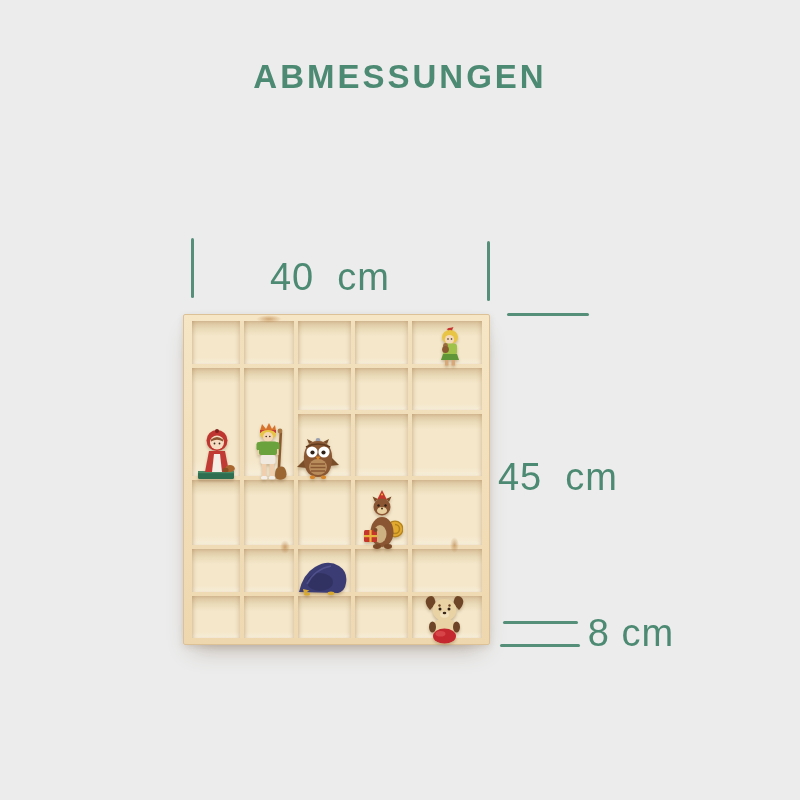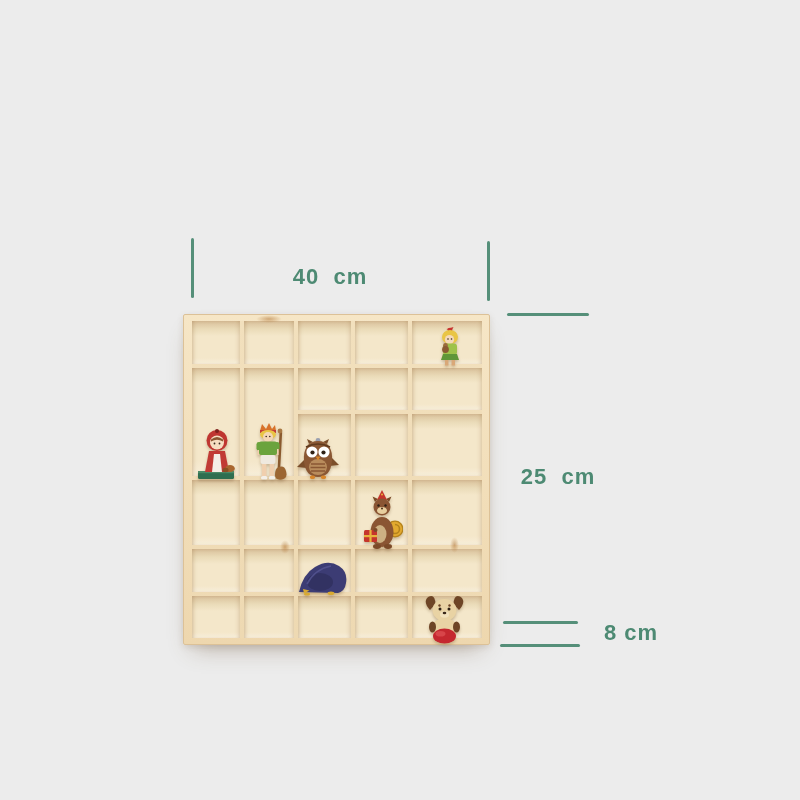--- a/index.html
+++ b/index.html
@@ -8,21 +8,21 @@
     background:#ececec;
     font-family:"Liberation Sans",sans-serif;
   }
   .title{
     position:absolute;left:0;right:0;top:58px;margin:0;
     text-align:center;font-size:33px;font-weight:700;letter-spacing:3px;
     color:var(--accent,#4d8a73);
   }
   .dim-label{
     position:absolute;transform:translate(-50%,-50%);
-    font-size:22px;font-weight:700;letter-spacing:1px;white-space:pre;
+    font-size:38px;font-weight:400;letter-spacing:1px;white-space:pre;
     color:var(--accent,#4d8a73);
   }
   .tick{position:absolute;background:var(--accent,#4d8a73);border-radius:2px;opacity:.95;}
   .tick.v{width:2.5px;}
   .tick.h{height:2.5px;}
 
   .shelf{
     position:absolute;left:183px;top:314px;width:307px;height:331px;
     background:linear-gradient(180deg,#f6e6c6,#eed7ae);
     border:1px solid #dcc197;border-radius:2px;box-sizing:border-box;
@@ -43,27 +43,28 @@
     background:radial-gradient(ellipse at center,rgba(176,115,50,.55),rgba(176,115,50,0) 70%);}
   .fig{position:absolute;}
   .fig svg{display:block;width:100%;height:100%;
     filter:drop-shadow(0 2px 1.5px rgba(120,90,50,.35));}
 </style>
 </head>
 <body>
 
 <div class="stage" style="background: rgb(236, 236, 236);">
 
+  <h1 class="title">ABMESSUNGEN</h1>
 
   <div class="tick v" style="left:191px;top:238px;height:60px"></div>
   <div class="tick v" style="left:487px;top:241px;height:60px"></div>
   <div class="dim-label" style="left:330px;top:277px">40  cm</div>
 
   <div class="tick h" style="left:507px;top:313px;width:82px"></div>
-  <div class="dim-label" style="left:558px;top:477px">25  cm</div>
+  <div class="dim-label" style="left:558px;top:477px">45  cm</div>
 
   <div class="tick h" style="left:503px;top:621px;width:75px"></div>
   <div class="tick h" style="left:500px;top:644px;width:80px"></div>
   <div class="dim-label" style="left:631px;top:633px">8 cm</div>
 
   <div class="shelf">
     <div class="shelf-inner" id="shelf-cells">
         <div class="cell" style="left: 0px; top: 0px; width: 48px; height: 43px;"></div>
         <div class="cell" style="left: 0px; top: 47px; width: 48px; height: 108px;"></div>
         <div class="cell" style="left: 0px; top: 159px; width: 48px; height: 65px;"></div>

